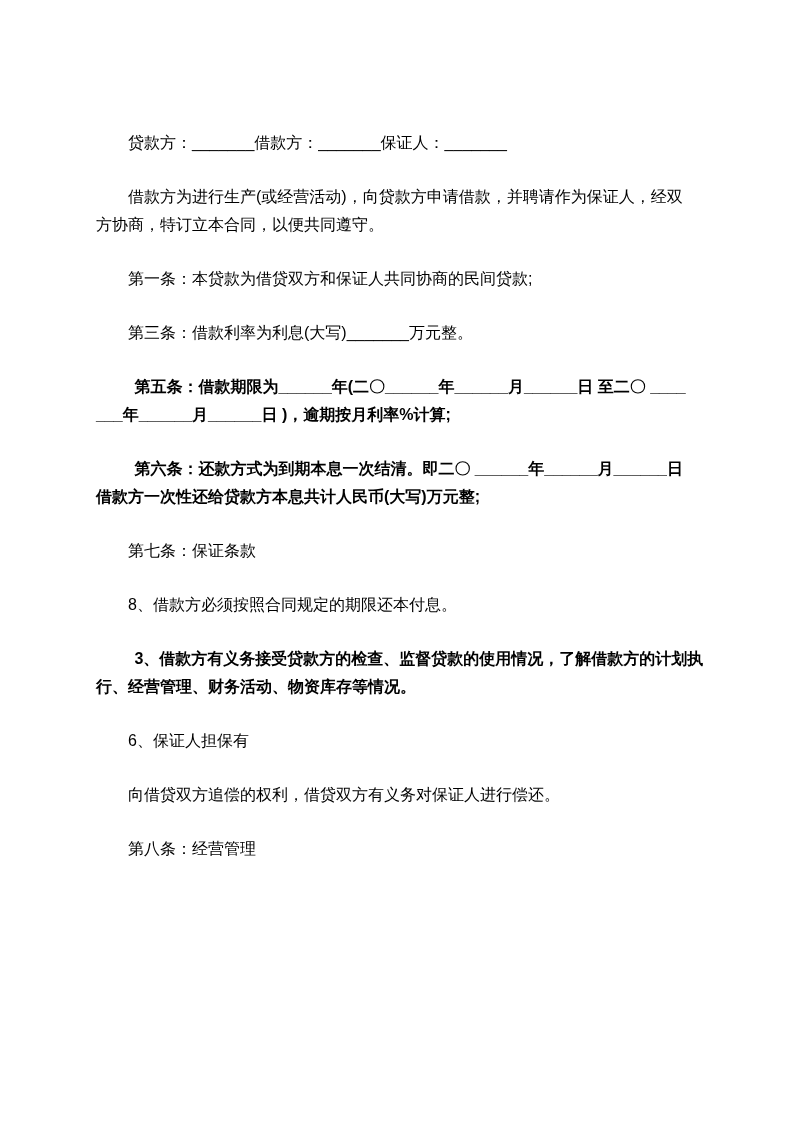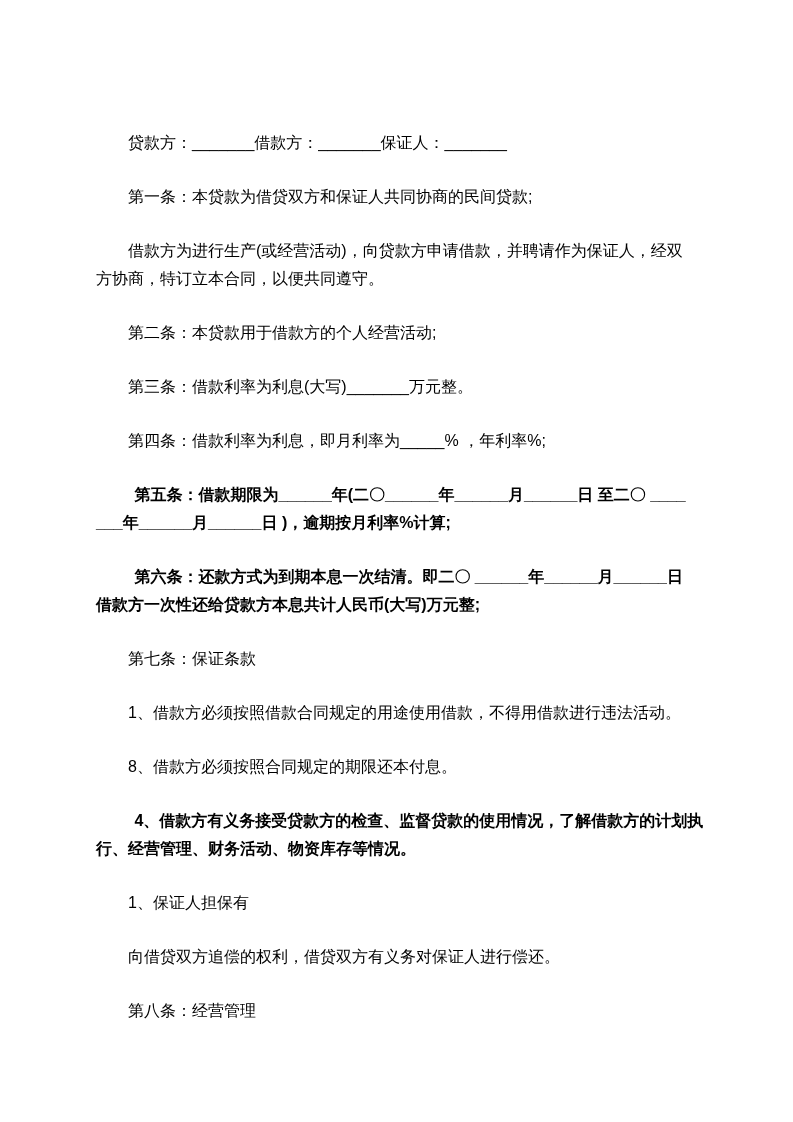--- a/index.html
+++ b/index.html
@@ -24,31 +24,28 @@
     color: #000000;
   }
   .indent    { text-indent: 2em; }
   .indent-lg { text-indent: 2.4em; font-weight: bold; }
 </style>
 </head>
 <body>
 
 <div class="page">
   <p class="indent">贷款方：_______借款方：_______保证人：_______</p>
-  <p class="indent">第一条：本贷款为借贷双方和保证人共同协商的民间贷款;</p>
   <p class="indent">借款方为进行生产(或经营活动)，向贷款方申请借款，并聘请作为保证人，经双
 方协商，特订立本合同，以便共同遵守。</p>
-  <p class="indent">第二条：本贷款用于借款方的个人经营活动;</p>
+  <p class="indent">第一条：本贷款为借贷双方和保证人共同协商的民间贷款;</p>
   <p class="indent">第三条：借款利率为利息(大写)_______万元整。</p>
-  <p class="indent">第四条：借款利率为利息，即月利率为_____% ，年利率%;</p>
   <p class="indent-lg">第五条：借款期限为______年(二〇______年______月______日 至二〇 ____
 ___年______月______日 )，逾期按月利率%计算;</p>
   <p class="indent-lg">第六条：还款方式为到期本息一次结清。即二〇 ______年______月______日
 借款方一次性还给贷款方本息共计人民币(大写)万元整;</p>
   <p class="indent">第七条：保证条款</p>
-  <p class="indent">1、借款方必须按照借款合同规定的用途使用借款，不得用借款进行违法活动。</p>
   <p class="indent">8、借款方必须按照合同规定的期限还本付息。</p>
-  <p class="indent-lg">4、借款方有义务接受贷款方的检查、监督贷款的使用情况，了解借款方的计划执
+  <p class="indent-lg">3、借款方有义务接受贷款方的检查、监督贷款的使用情况，了解借款方的计划执
 行、经营管理、财务活动、物资库存等情况。</p>
-  <p class="indent">1、保证人担保有</p>
+  <p class="indent">6、保证人担保有</p>
   <p class="indent">向借贷双方追偿的权利，借贷双方有义务对保证人进行偿还。</p>
   <p class="indent">第八条：经营管理</p>
 </div>
 
 </body></html>

